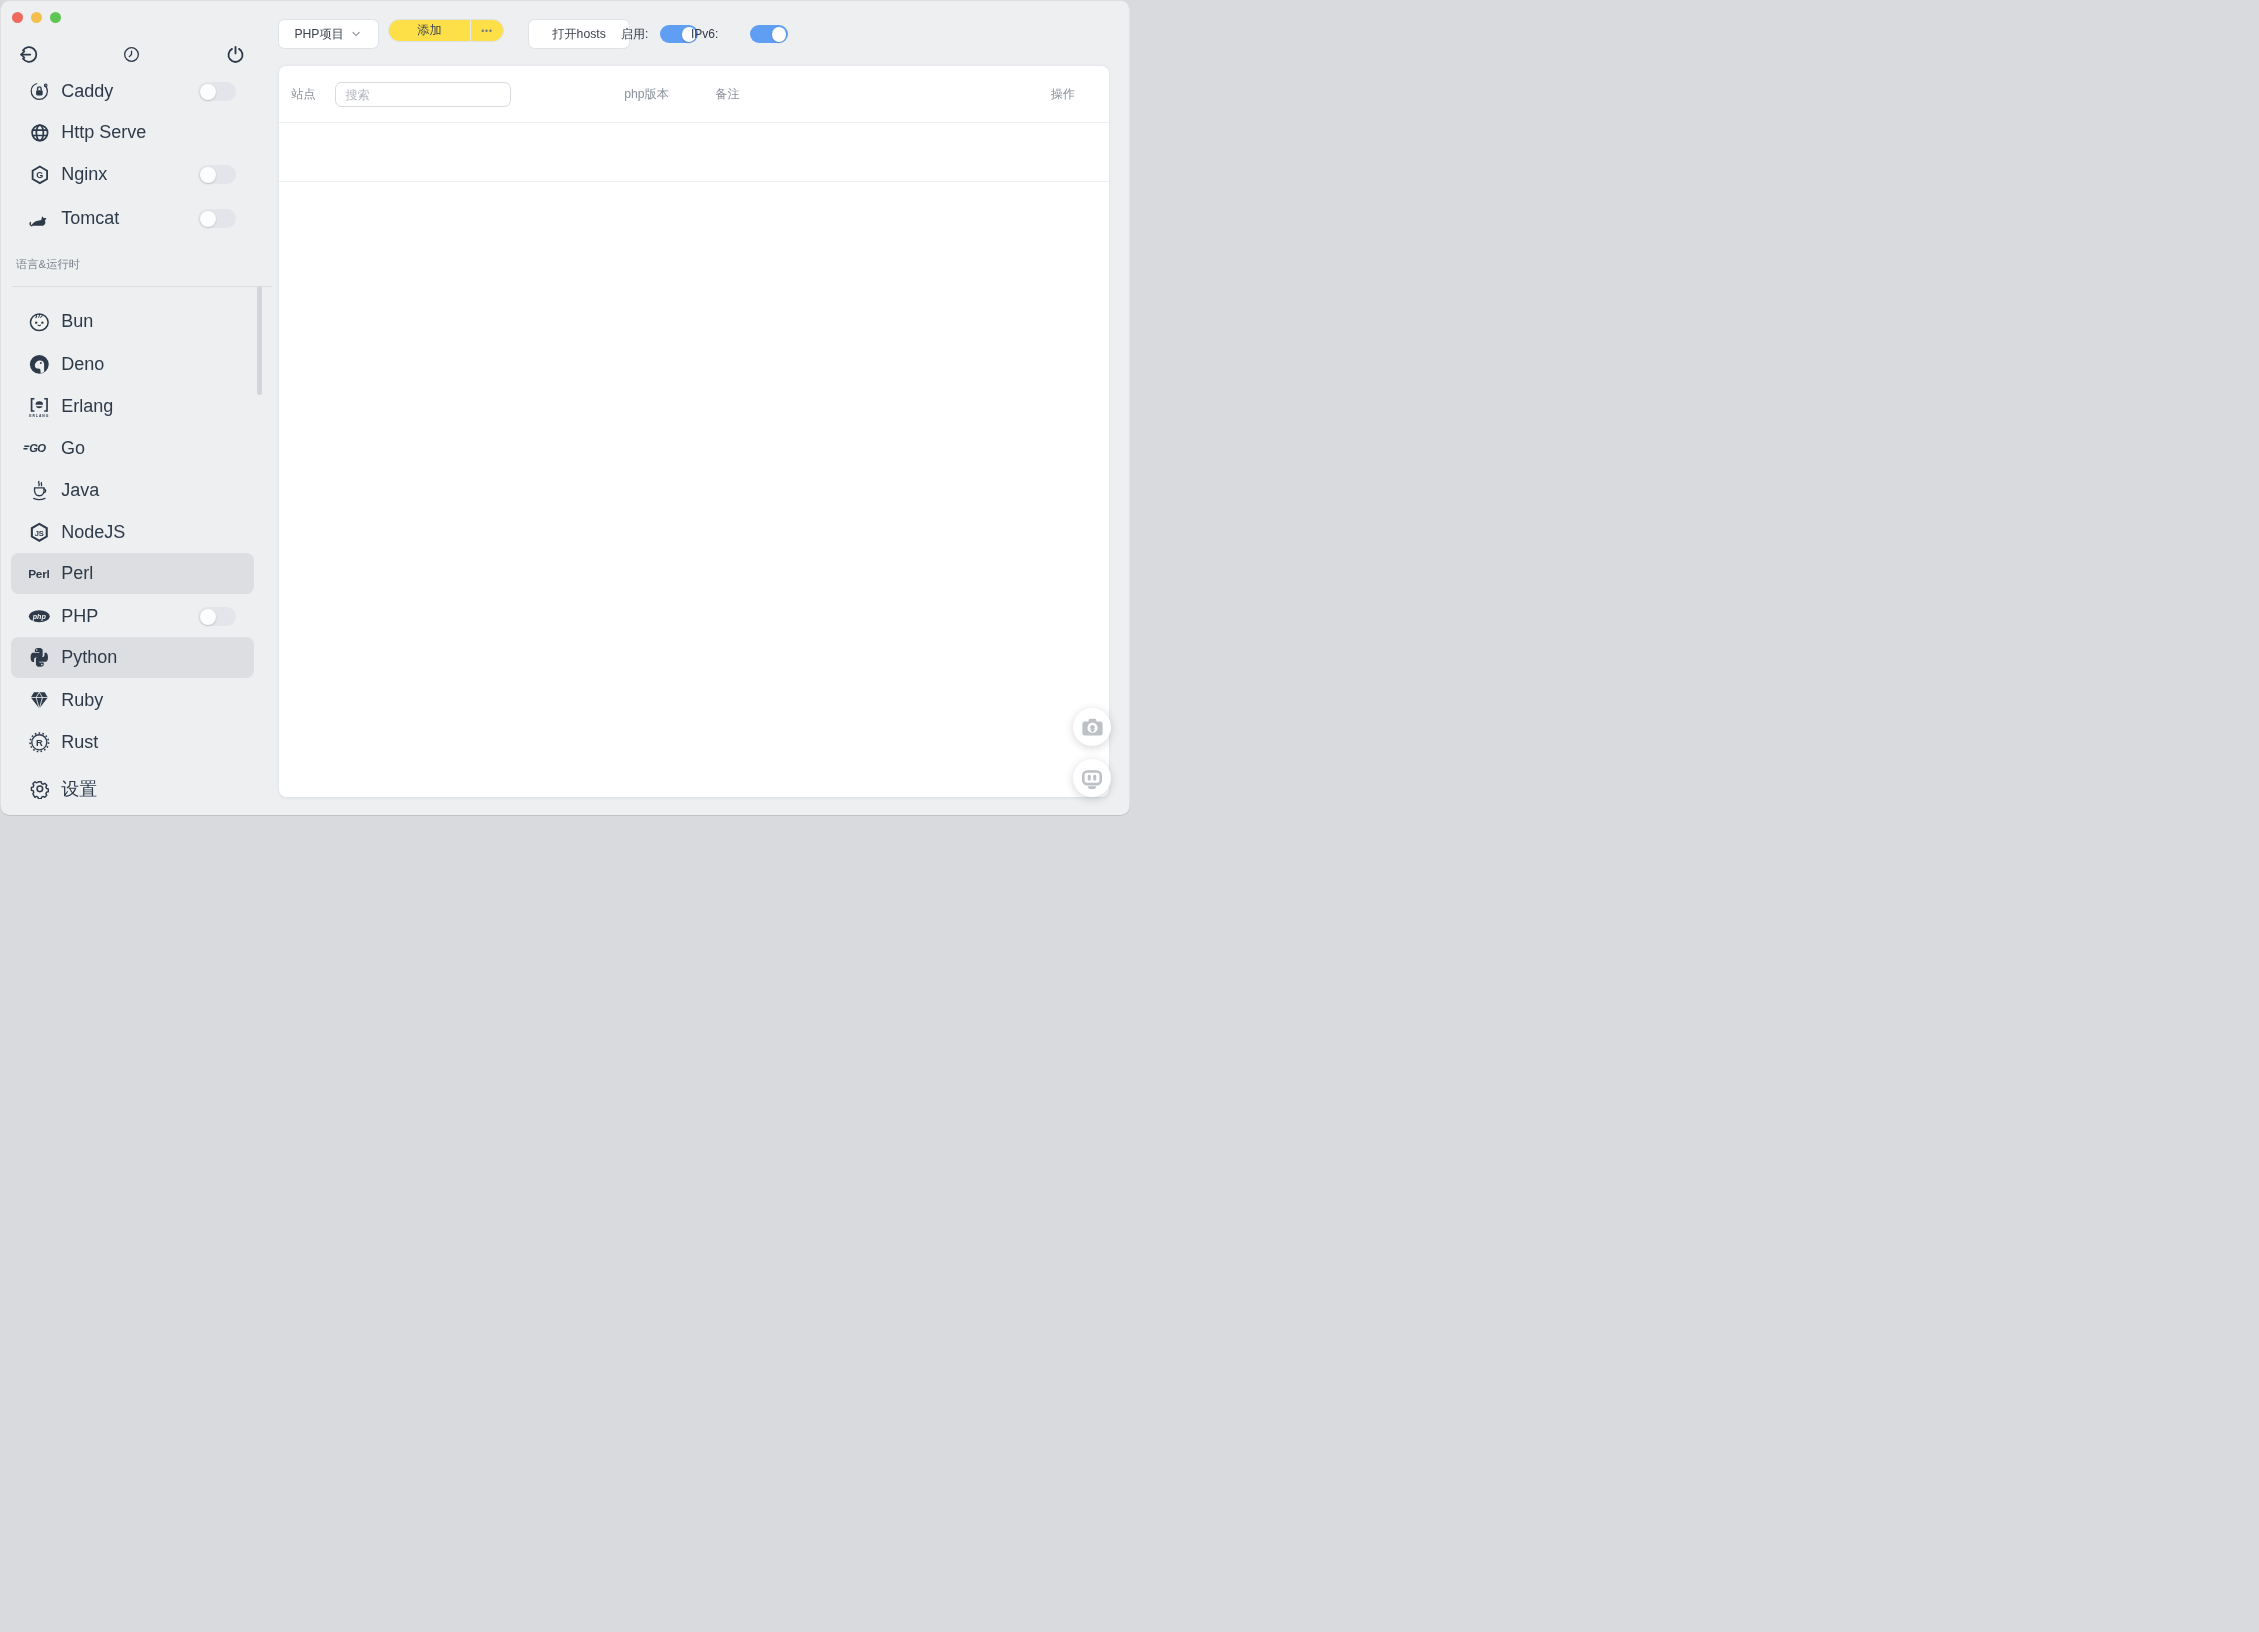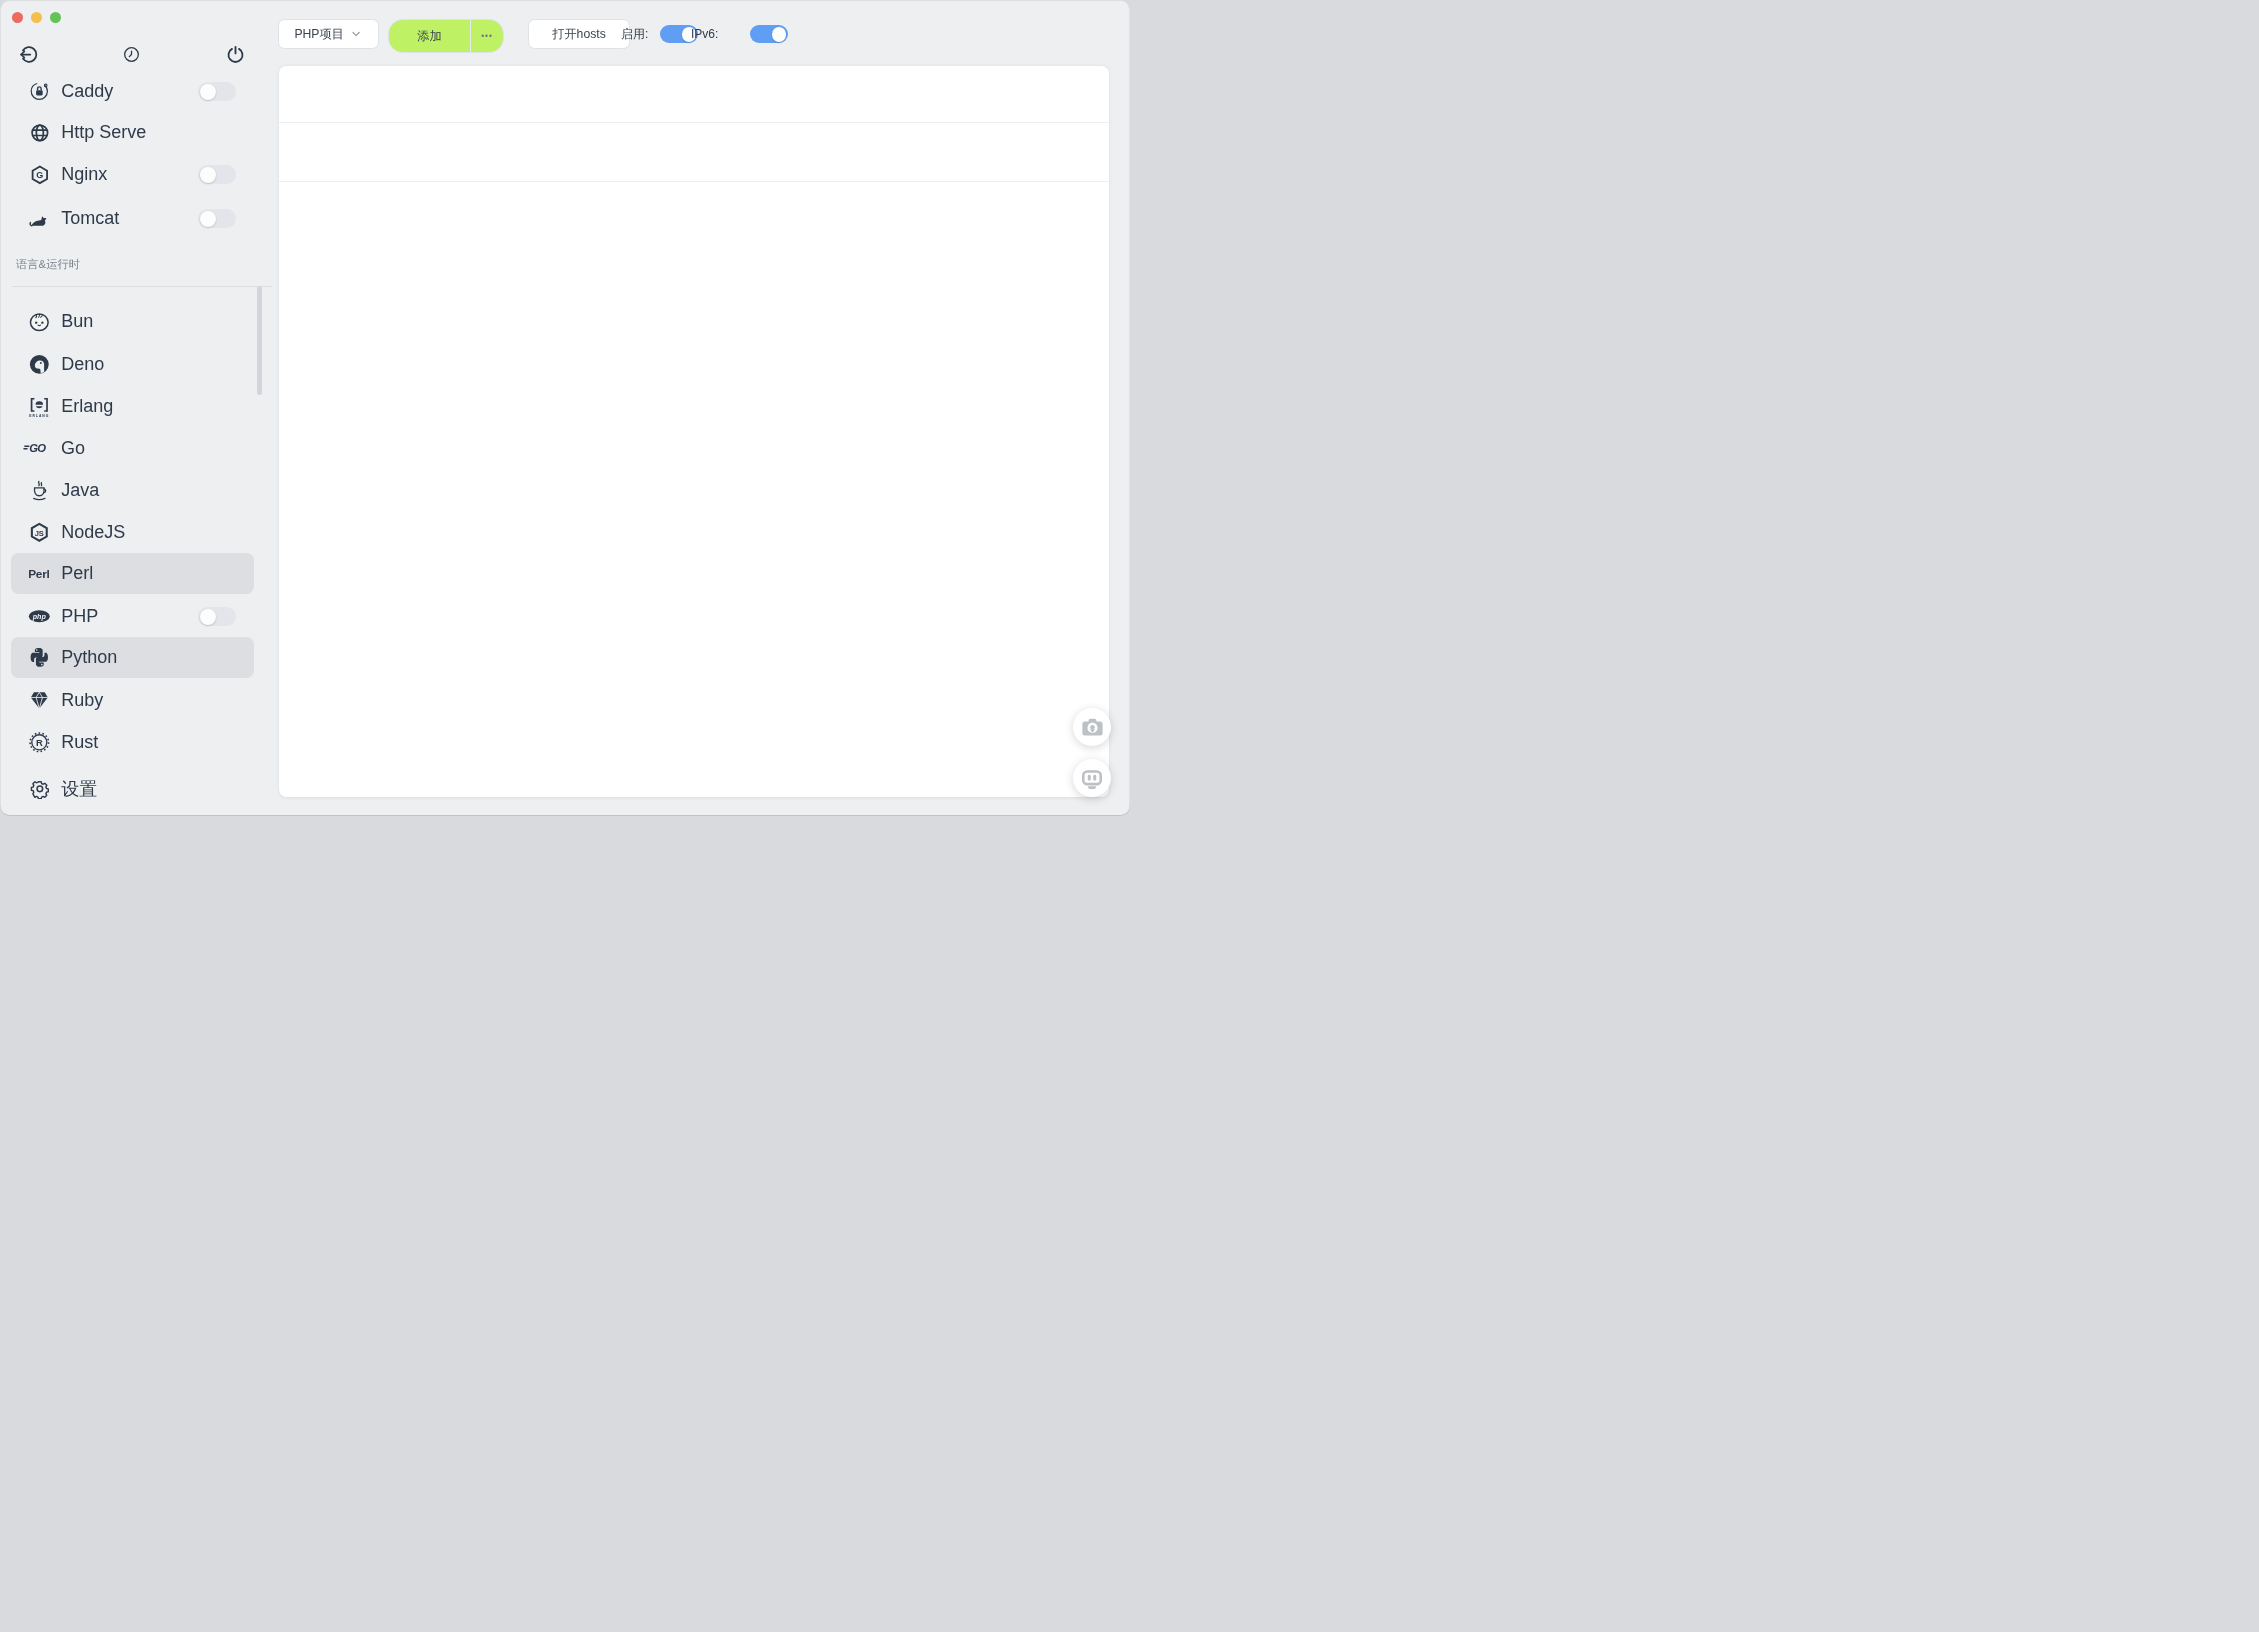--- a/index.html
+++ b/index.html
@@ -24,21 +24,21 @@
   .toggle{position:relative;flex:none;width:38px;height:19px;border-radius:9.4px;background:#e3e5ea;cursor:pointer;}
   .toggle .knob{position:absolute;top:1.4px;width:16px;height:16px;border-radius:50%;background:#fdfdfd;
     box-shadow:0 0.9px 1.9px rgba(0,0,0,.18);}
   .toggle.off .knob{left:1.9px;}
   .toggle.on{background:#5f9ef3;}
   .toggle.on .knob{right:1.9px;}
   .srow .toggle{position:absolute;right:18px;top:11.3px;}
   
   .tbtn{position:absolute;top:19px;height:30px;background:#fff;border:0.9px solid #dfe2e6;border-radius:6.6px;
     font-size:12.2px;color:#3c4350;display:flex;align-items:center;justify-content:center;box-sizing:border-box;cursor:pointer;padding:0;font-family:inherit;}
-  .tgroup{position:absolute;top:19px;height:34px;background:#bef264;border:0.9px solid #dfe2e6;border-radius:15px;
+  .tgroup{position:absolute;top:19px;height:23px;background:#fde047;border:0.9px solid #dfe2e6;border-radius:15px;
     display:flex;box-sizing:border-box;overflow:hidden;}
   .tseg{display:flex;align-items:center;justify-content:center;font-size:12.2px;color:#3c4350;cursor:pointer;background:none;border:none;font-family:inherit;}
   .tseg + .tseg{border-left:0.9px solid #e7e9ec;}
   .tlabel{position:absolute;top:19px;height:30px;display:flex;align-items:center;font-size:12px;color:#323b48;}
   .ttoggle{position:absolute;top:25.4px;width:38px;height:18px;border-radius:9.4px;}
   .ttoggle .knob{width:14.6px;height:14.6px;top:1.6px;}
   
   .panel{position:absolute;left:279px;top:66px;width:830px;height:731px;background:#fff;border-radius:7.5px;
     box-shadow:0 0.9px 3.8px rgba(30,40,60,.08);}
   .thead{position:absolute;left:0;top:0;width:100%;height:56px;}
@@ -291,20 +291,27 @@
   <span class="toggle on ttoggle" style="left:660px">
       <span class="knob"></span>
     </span>
 
   <span class="tlabel" style="left:691px">IPv6:</span>
   <span class="toggle on ttoggle" style="left:750px">
       <span class="knob"></span>
     </span>
 
   <div class="panel">
+    <div class="thead">
+      <span class="th" style="left:12.2px">站点</span>
+      <input class="search" type="text" placeholder="搜索" style="">
+      <span class="th" style="left:323px;width:89px;justify-content:center">php版本</span>
+      <span class="th" style="left:409px;width:79px;justify-content:center">备注</span>
+      <span class="th" style="right:34px">操作</span>
+    </div>
     <div class="hrule" style="top:56px"></div>
 
     <div class="hrule" style="top:115px"></div>
   </div>
 
   <button class="fab" style="top:708px">
     <svg width="27" height="27" viewBox="0 0 32 32">
       <rect x="4" y="9" width="24" height="16.5" rx="3" fill="currentColor"></rect>
       <rect x="11.5" y="5.5" width="9" height="6" rx="1.8" fill="currentColor"></rect>
       <circle cx="16" cy="16.5" r="6" fill="#fff"></circle>

